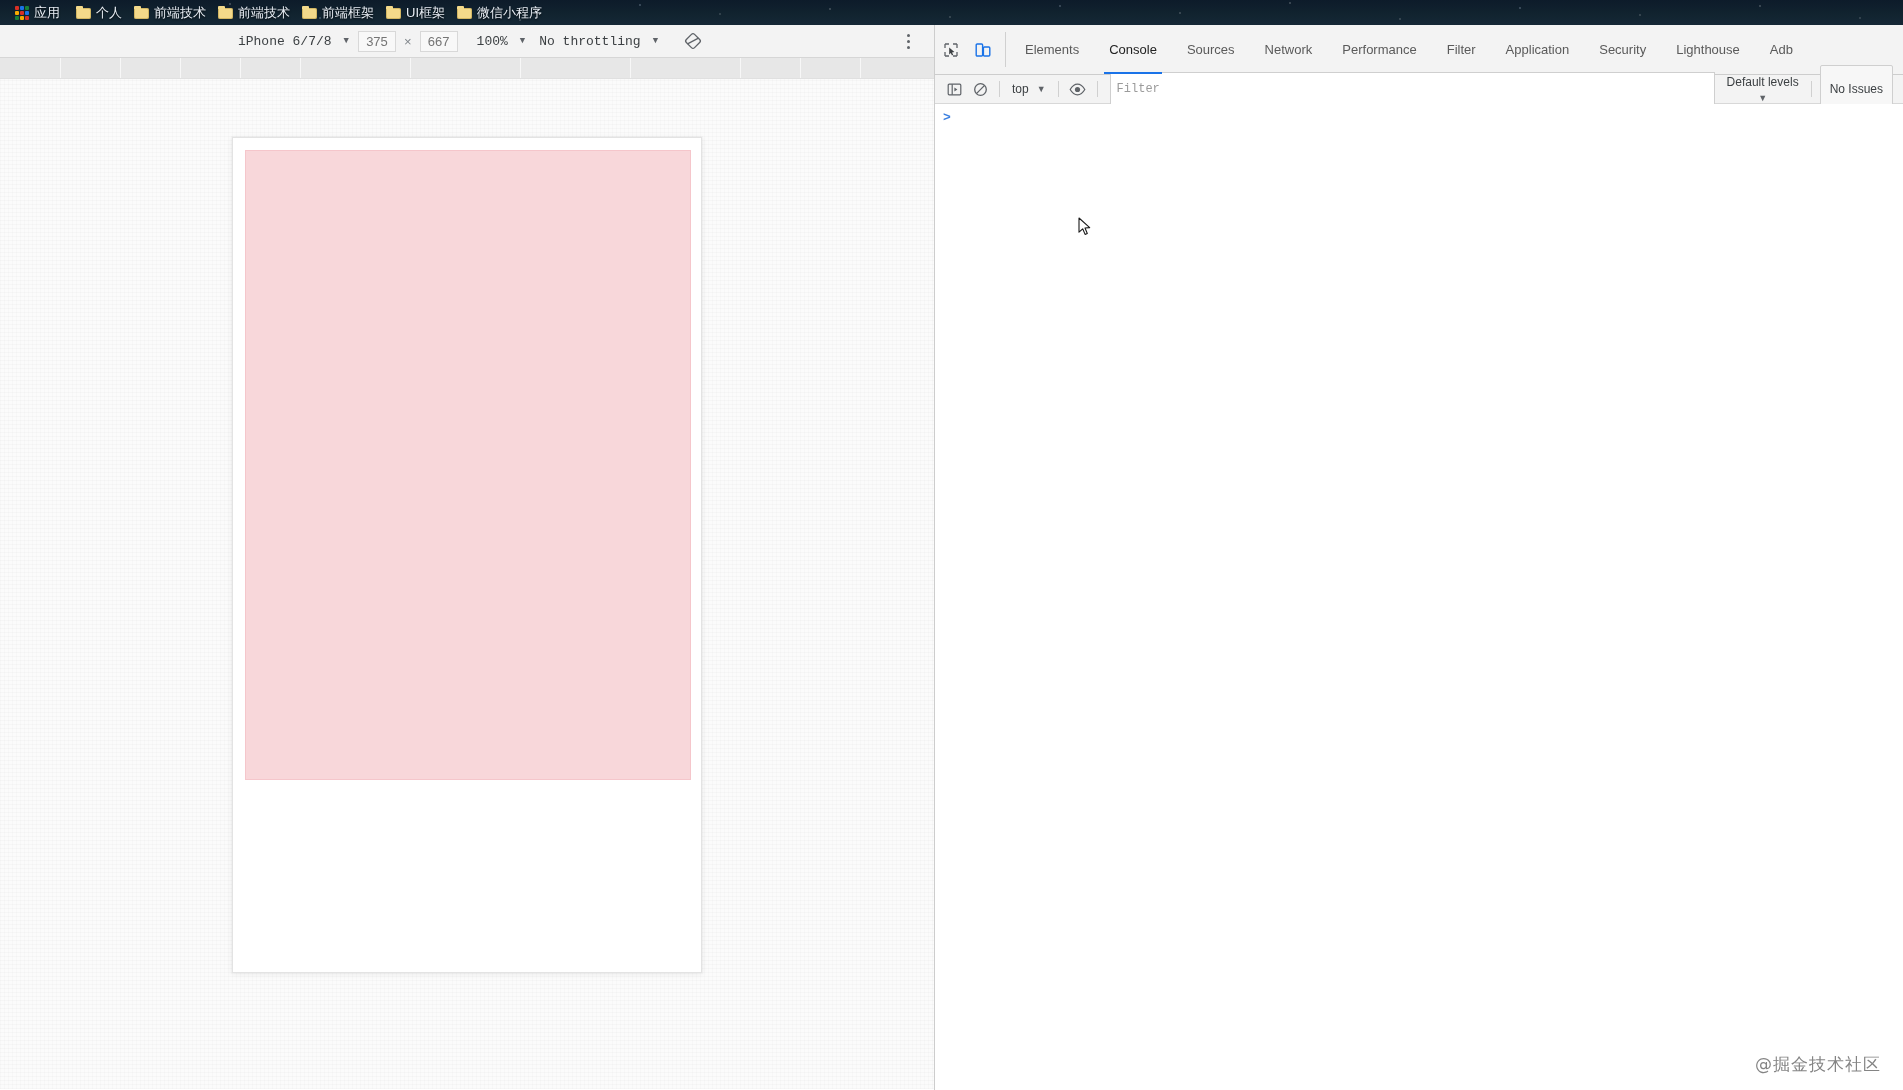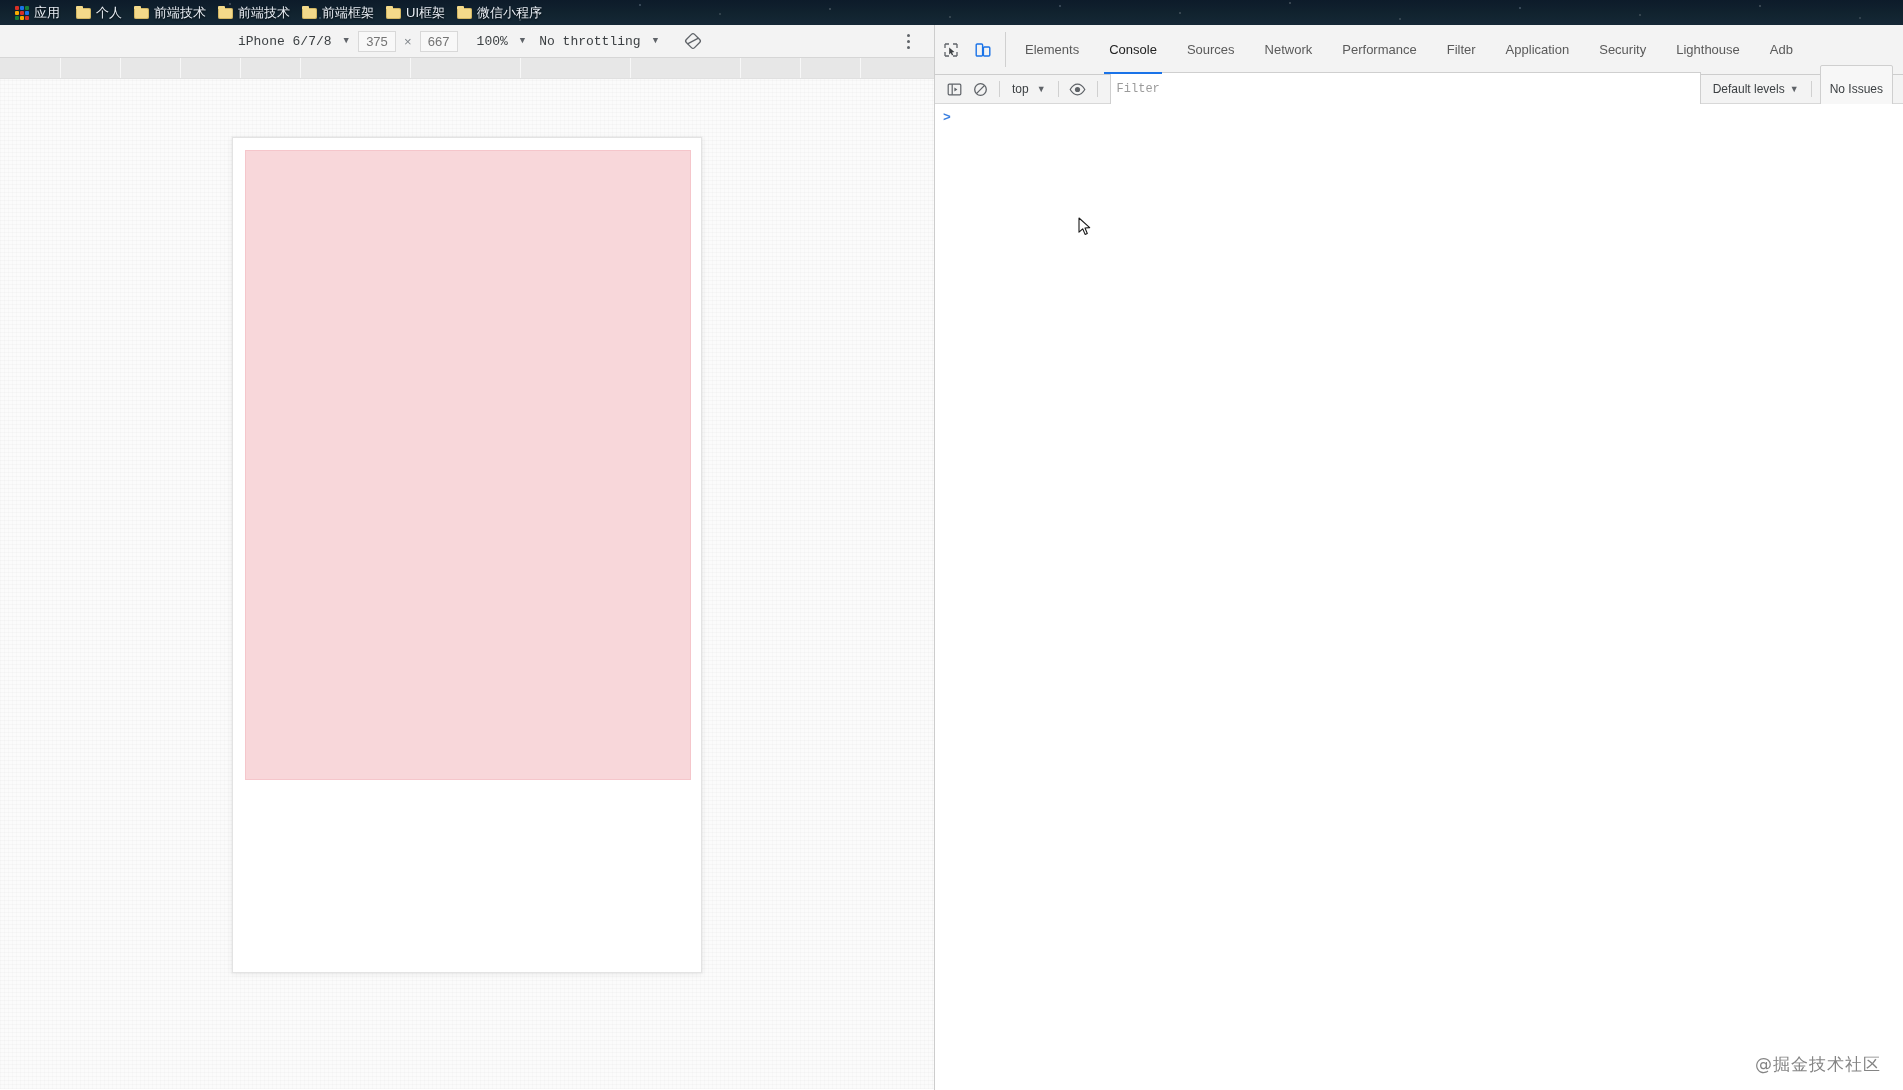--- a/index.html
+++ b/index.html
@@ -264,21 +264,21 @@
     background: #fff;
     font-size: 12px;
     color: #333;
     padding: 16px 6px;
     font-family: Liberation Mono, monospace;
     min-width: 60px;
   }
   .filter-input::placeholder { color: #9b9b9b; }
   .levels {
     display:flex; align-items:center; gap:5px;
-    padding: 2px 6px; color:#3c4043; font-size:12px; white-space:nowrap;
+    padding: 2px 6px; color:#3c4043; font-size:12px; white-space:nowrap;flex-direction:column;
   }
   .no-issues {
     border: 1px solid #cfcfcf;
     background: #f7f7f7;
     color: #3c4043;
     font-size: 12px;
     padding: 16px 9px;
     border-radius: 2px;
     white-space: nowrap;
     margin-left: 2px;

